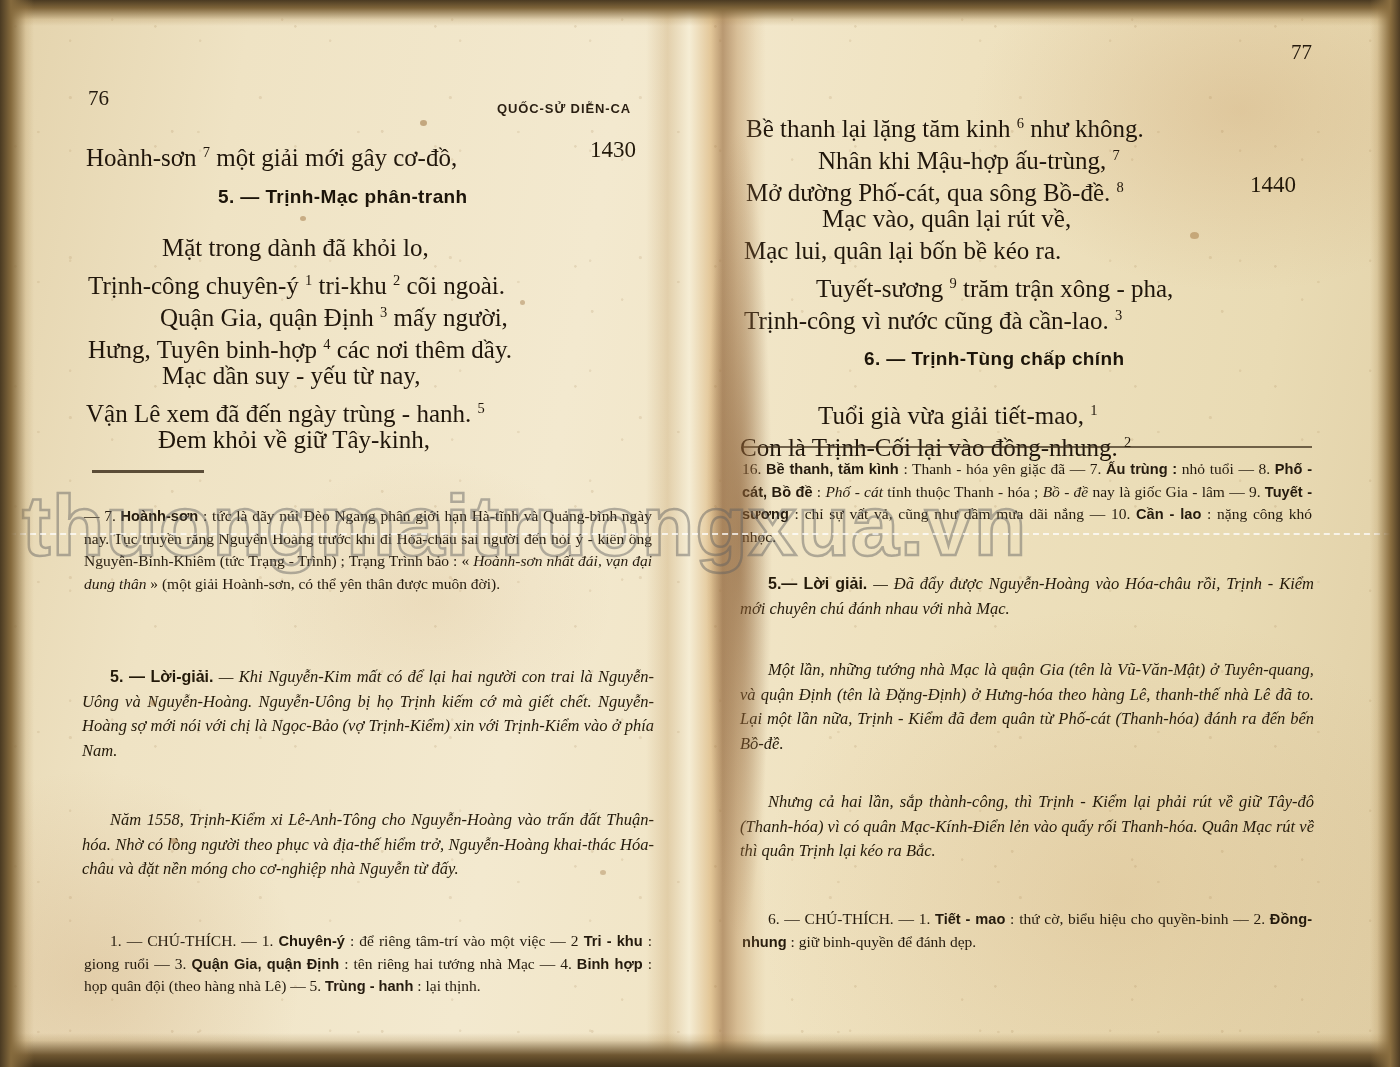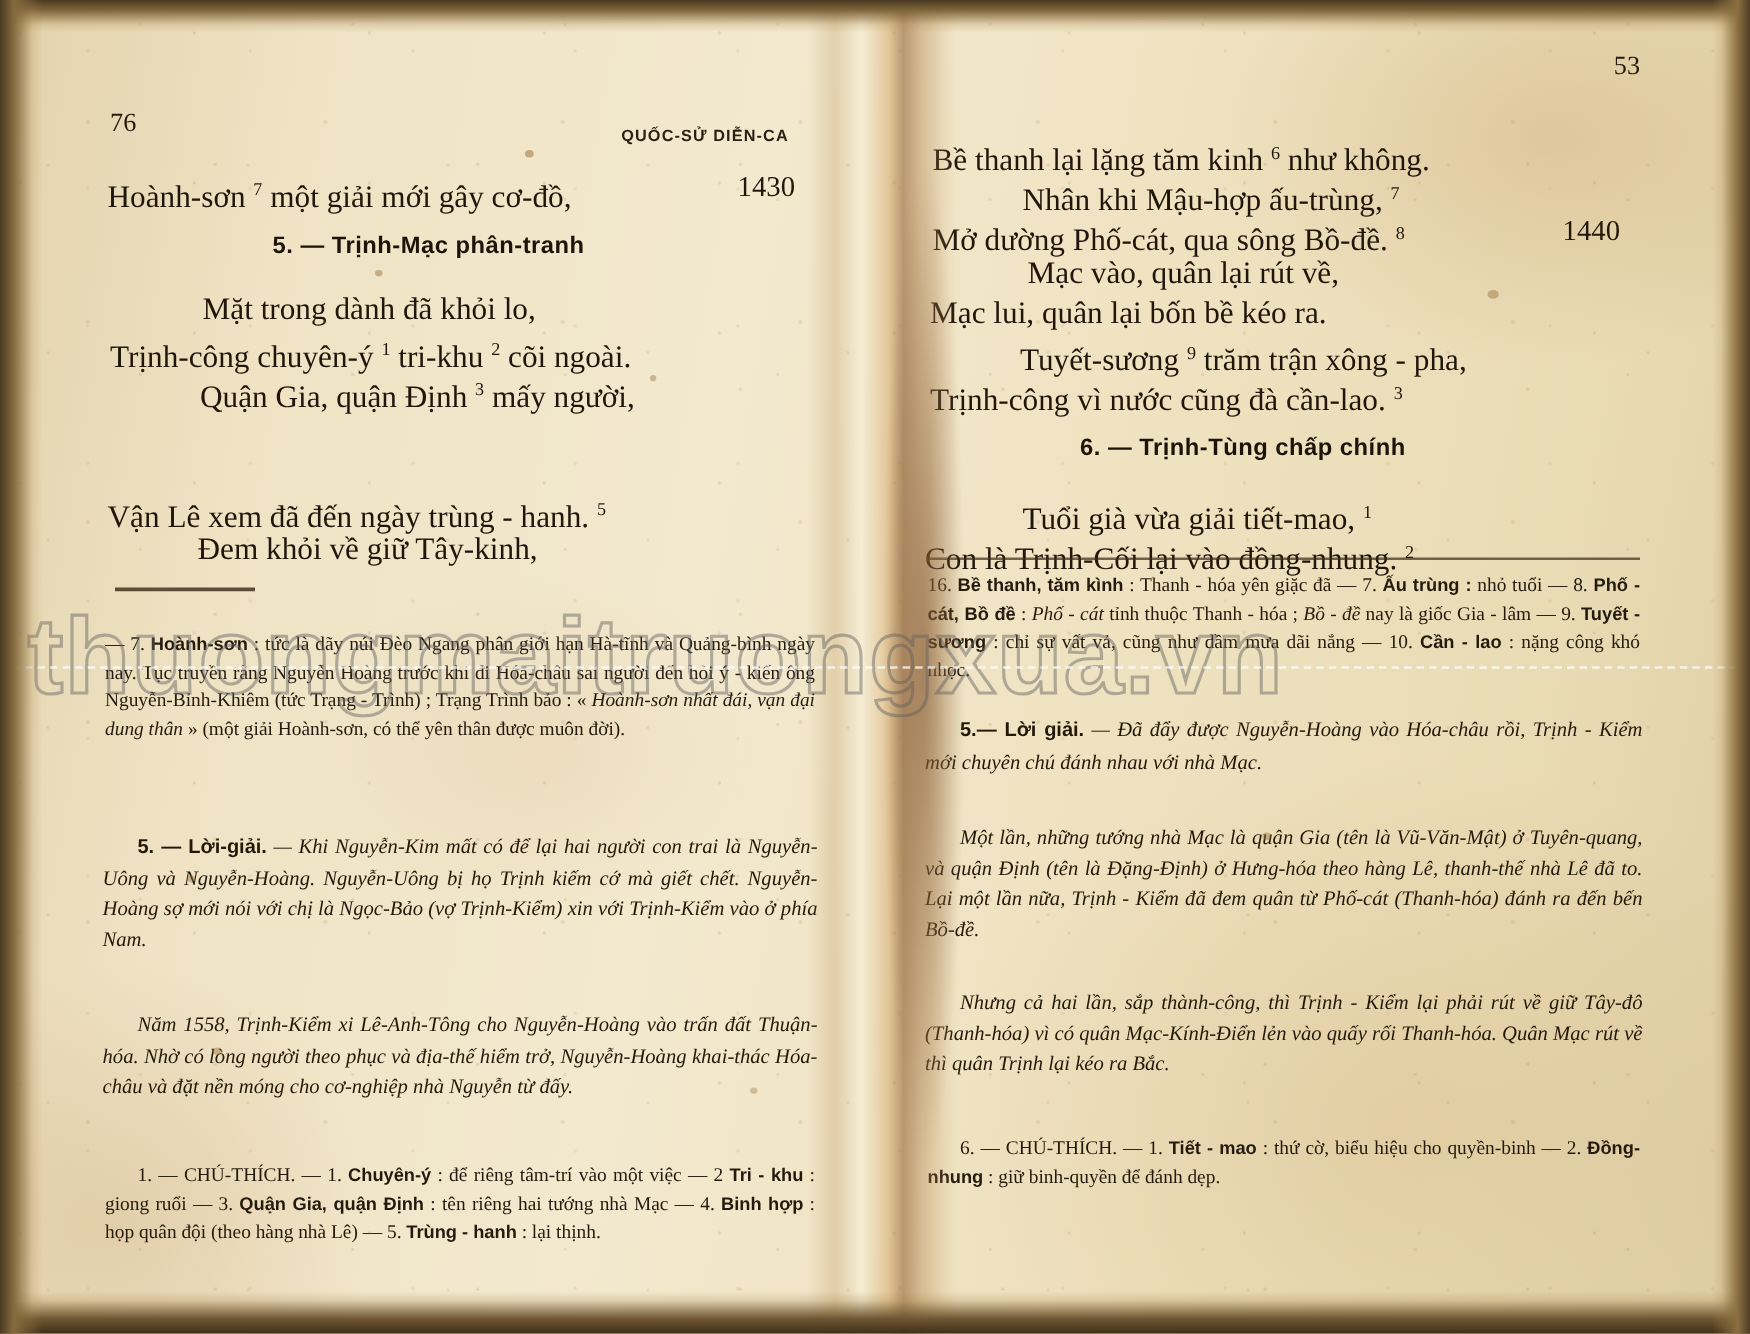--- a/index.html
+++ b/index.html
@@ -106,20 +106,22 @@
     <div class="runhead runhead-l">QUỐC-SỬ DIỄN-CA</div>
 
     <div class="verse" style="left:86px;top:132px;">Hoành-sơn <sup>7</sup> một giải mới gây cơ-đồ,</div>
     <div class="linenum" style="left:590px;top:137px;">1430</div>
 
     <div class="secthead" style="left:218px;top:186px;">5. — Trịnh-Mạc phân-tranh</div>
 
     <div class="verse" style="left:162px;top:228px;">Mặt trong dành đã khỏi lo,</div>
     <div class="verse" style="left:88px;top:260px;">Trịnh-công chuyên-ý <sup>1</sup> tri-khu <sup>2</sup> cõi ngoài.</div>
     <div class="verse" style="left:160px;top:292px;">Quận Gia, quận Định <sup>3</sup> mấy người,</div>
+    <div class="verse" style="left:88px;top:324px;">Hưng, Tuyên binh-hợp <sup>4</sup> các nơi thêm dầy.</div>
+    <div class="verse" style="left:162px;top:356px;">Mạc dần suy - yếu từ nay,</div>
     <div class="verse" style="left:86px;top:388px;">Vận Lê xem đã đến ngày trùng - hanh. <sup>5</sup></div>
     <div class="verse" style="left:158px;top:420px;">Đem khỏi về giữ Tây-kinh,</div>
 
     <div class="rule" style="left:92px;top:470px;width:112px;height:3px;"></div>
 
     <div class="note" style="left:84px;top:505px;width:568px;">
       <span class="rom">— 7. </span><b>Hoành-sơn</b> : tức là dãy núi Đèo Ngang phân giới hạn Hà-tĩnh và Quảng-bình ngày nay. Tục truyền rằng Nguyễn Hoàng trước khi đi Hóa-châu sai người đến hỏi ý - kiến ông Nguyễn-Bỉnh-Khiêm (tức Trạng - Trình) ; Trạng Trình bảo : « <i>Hoành-sơn nhất đái, vạn đại dung thân</i> » (một giải Hoành-sơn, có thể yên thân được muôn đời).
     </div>
 
     <div class="gloss" style="left:82px;top:665px;width:572px;text-indent:28px;">
@@ -130,21 +132,21 @@
     <div class="gloss" style="left:82px;top:808px;width:572px;text-indent:28px;">Năm 1558, Trịnh-Kiểm xi Lê-Anh-Tông cho Nguyễn-Hoàng vào trấn đất Thuận-hóa. Nhờ có lòng người theo phục và địa-thế hiểm trở, Nguyễn-Hoàng khai-thác Hóa-châu và đặt nền móng cho cơ-nghiệp nhà Nguyễn từ đấy.</div>
 
     <div class="note" style="left:84px;top:930px;width:568px;text-indent:26px;">
       <span class="rom">1. — CHÚ-THÍCH. —</span>
       <span>1. <b>Chuyên-ý</b> : để riêng tâm-trí vào một việc — 2 <b>Tri - khu</b> : giong ruổi — 3. <b>Quận Gia, quận Định</b> : tên riêng hai tướng nhà Mạc — 4. <b>Binh hợp</b> : họp quân đội (theo hàng nhà Lê) — 5. <b>Trùng - hanh</b> : lại thịnh.</span>
     </div>
   </div>
 
   <div class="page page-right">
 
-    <div class="folio folio-r">53</div>
+    <div class="folio folio-r">77</div>
 
     <div class="verse" style="left:46px;top:103px;">Bề thanh lại lặng tăm kinh <sup>6</sup> như không.</div>
     <div class="verse" style="left:118px;top:135px;">Nhân khi Mậu-hợp ấu-trùng, <sup>7</sup></div>
     <div class="verse" style="left:46px;top:167px;">Mở dường Phố-cát, qua sông Bồ-đề. <sup>8</sup></div>
     <div class="linenum" style="left:550px;top:172px;">1440</div>
     <div class="verse" style="left:122px;top:199px;text-align:right;">Mạc vào, quân lại rút về,</div>
     <div class="verse" style="left:44px;top:231px;">Mạc lui, quân lại bốn bề kéo ra.</div>
     <div class="verse" style="left:116px;top:263px;">Tuyết-sương <sup>9</sup> trăm trận xông - pha,</div>
     <div class="verse" style="left:44px;top:295px;">Trịnh-công vì nước cũng đà cần-lao. <sup>3</sup></div>
 

